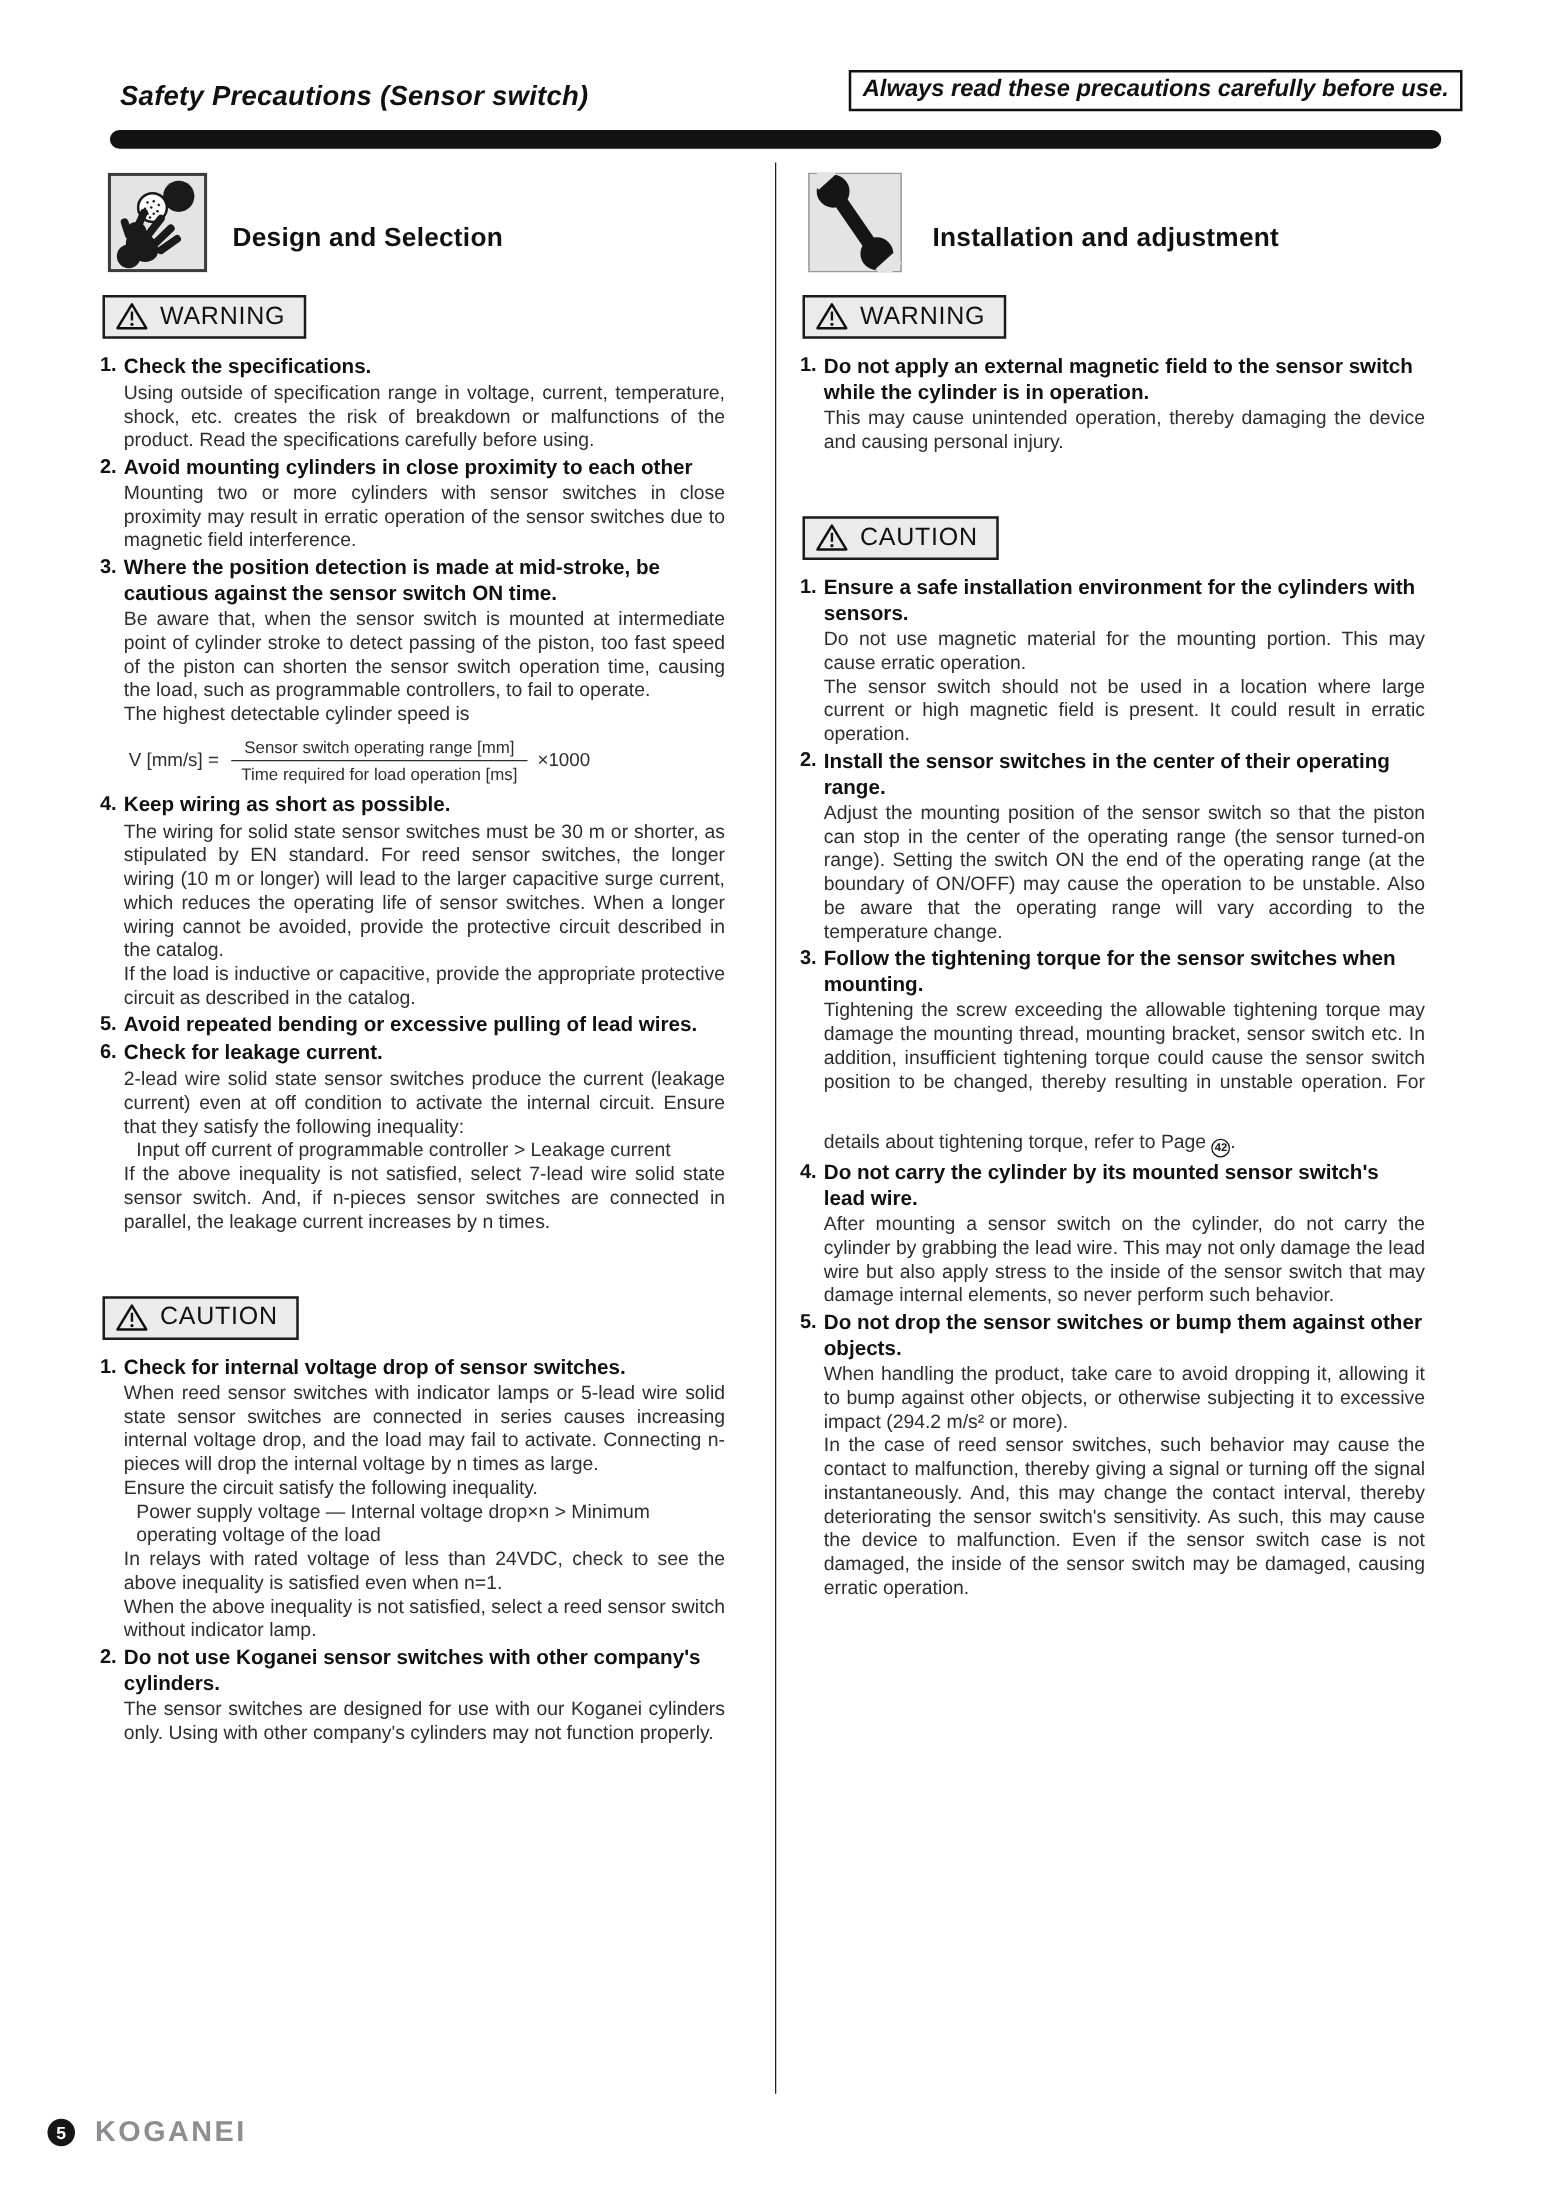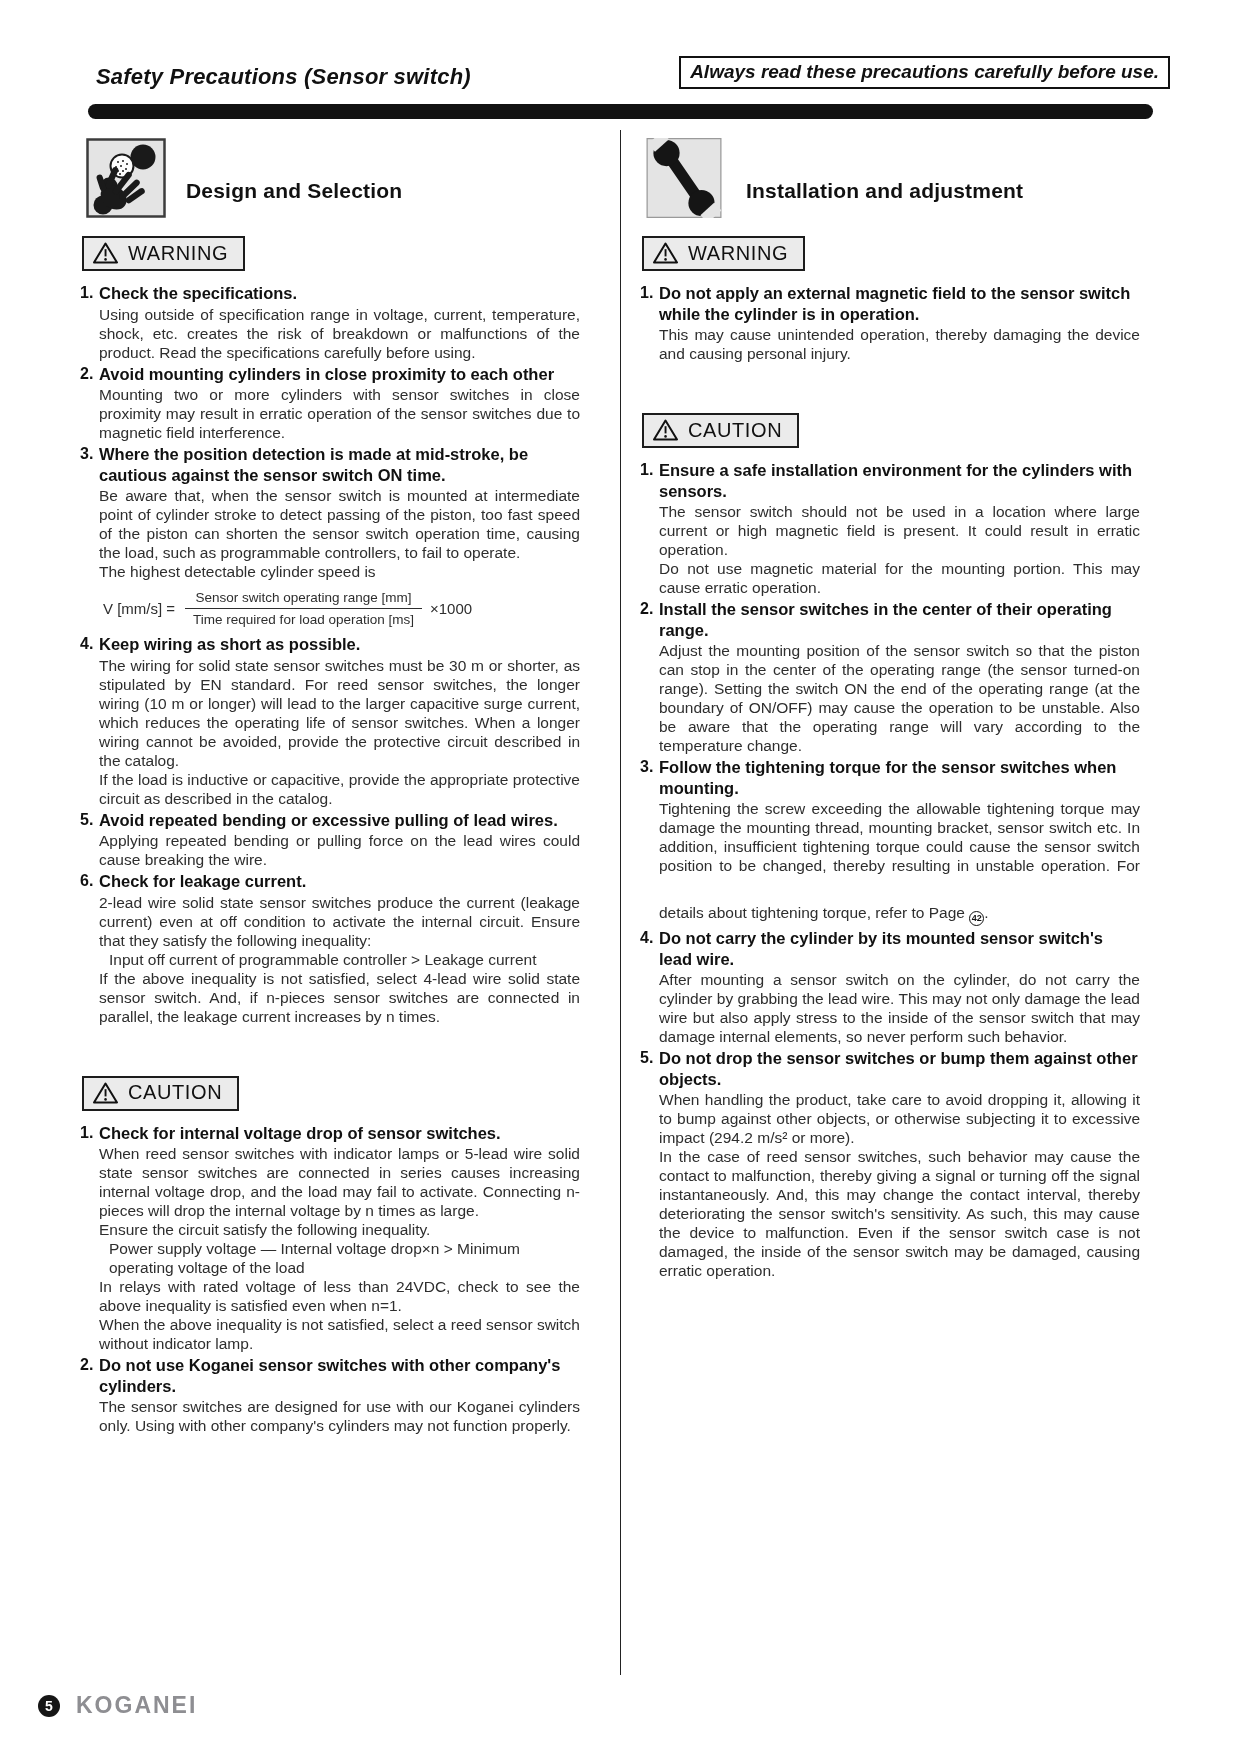--- a/index.html
+++ b/index.html
@@ -119,27 +119,26 @@
               <span class="suffix">×1000</span>
             </div>
           </div><div class="item">
             <span class="num">4.</span>
             <div class="heading">Keep wiring as short as possible.</div>
             <p class="body-p">The wiring for solid state sensor switches must be 30 m or shorter, as stipulated by EN standard. For reed sensor switches, the longer wiring (10 m or longer) will lead to the larger capacitive surge current, which reduces the operating life of sensor switches. When a longer wiring cannot be avoided, provide the protective circuit described in the catalog.</p>
             <p class="body-p">If the load is inductive or capacitive, provide the appropriate protective circuit as described in the catalog.</p>
           </div><div class="item">
             <span class="num">5.</span>
             <div class="heading">Avoid repeated bending or excessive pulling of lead wires.</div>
-            <p class="body-p">Applying repeated bending or pulling force on the lead wires could cause breaking the wire.</p>
           </div><div class="item">
             <span class="num">6.</span>
             <div class="heading">Check for leakage current.</div>
             <p class="body-p">2-lead wire solid state sensor switches produce the current (leakage current) even at off condition to activate the internal circuit. Ensure that they satisfy the following inequality:</p>
             <p class="body-p indent">Input off current of programmable controller &gt; Leakage current</p>
-            <p class="body-p">If the above inequality is not satisfied, select 4-lead wire solid state sensor switch. And, if n-pieces sensor switches are connected in parallel, the leakage current increases by n times.</p>
+            <p class="body-p">If the above inequality is not satisfied, select 7-lead wire solid state sensor switch. And, if n-pieces sensor switches are connected in parallel, the leakage current increases by n times.</p>
           </div></div>
         <div class="block"><div class="warn-label">
             <span class="tri">
               <svg width="27" height="24" viewBox="0 0 27 24">
                 <path d="M13.5 2.5 L25 21.5 L2 21.5 Z" fill="none" stroke="#111" stroke-width="2" stroke-linejoin="round"></path>
                 <rect x="12.6" y="8.2" width="1.9" height="7.2" fill="#111"></rect>
                 <circle cx="13.55" cy="18.4" r="1.3" fill="#111"></circle>
               </svg>
             </span>
             <span class="lbl">CAUTION</span>
@@ -195,22 +194,22 @@
               <svg width="27" height="24" viewBox="0 0 27 24">
                 <path d="M13.5 2.5 L25 21.5 L2 21.5 Z" fill="none" stroke="#111" stroke-width="2" stroke-linejoin="round"></path>
                 <rect x="12.6" y="8.2" width="1.9" height="7.2" fill="#111"></rect>
                 <circle cx="13.55" cy="18.4" r="1.3" fill="#111"></circle>
               </svg>
             </span>
             <span class="lbl">CAUTION</span>
           </div><div class="item">
             <span class="num">1.</span>
             <div class="heading">Ensure a safe installation environment for the cylinders with sensors.</div>
+            <p class="body-p">Do not use magnetic material for the mounting portion. This may cause erratic operation.</p>
             <p class="body-p">The sensor switch should not be used in a location where large current or high magnetic field is present. It could result in erratic operation.</p>
-            <p class="body-p">Do not use magnetic material for the mounting portion. This may cause erratic operation.</p>
           </div><div class="item">
             <span class="num">2.</span>
             <div class="heading">Install the sensor switches in the center of their operating range.</div>
             <p class="body-p">Adjust the mounting position of the sensor switch so that the piston can stop in the center of the operating range (the sensor turned-on range). Setting the switch ON the end of the operating range (at the boundary of ON/OFF) may cause the operation to be unstable. Also be aware that the operating range will vary according to the temperature change.</p>
           </div><div class="item">
             <span class="num">3.</span>
             <div class="heading">Follow the tightening torque for the sensor switches when mounting.</div>
             <p class="body-p">Tightening the screw exceeding the allowable tightening torque may damage the mounting thread, mounting bracket, sensor switch etc. In addition, insufficient tightening torque could cause the sensor switch position to be changed, thereby resulting in unstable operation. For details about tightening torque, refer to Page <span class="pageref">42</span>.</p>
           </div><div class="item">
             <span class="num">4.</span>

